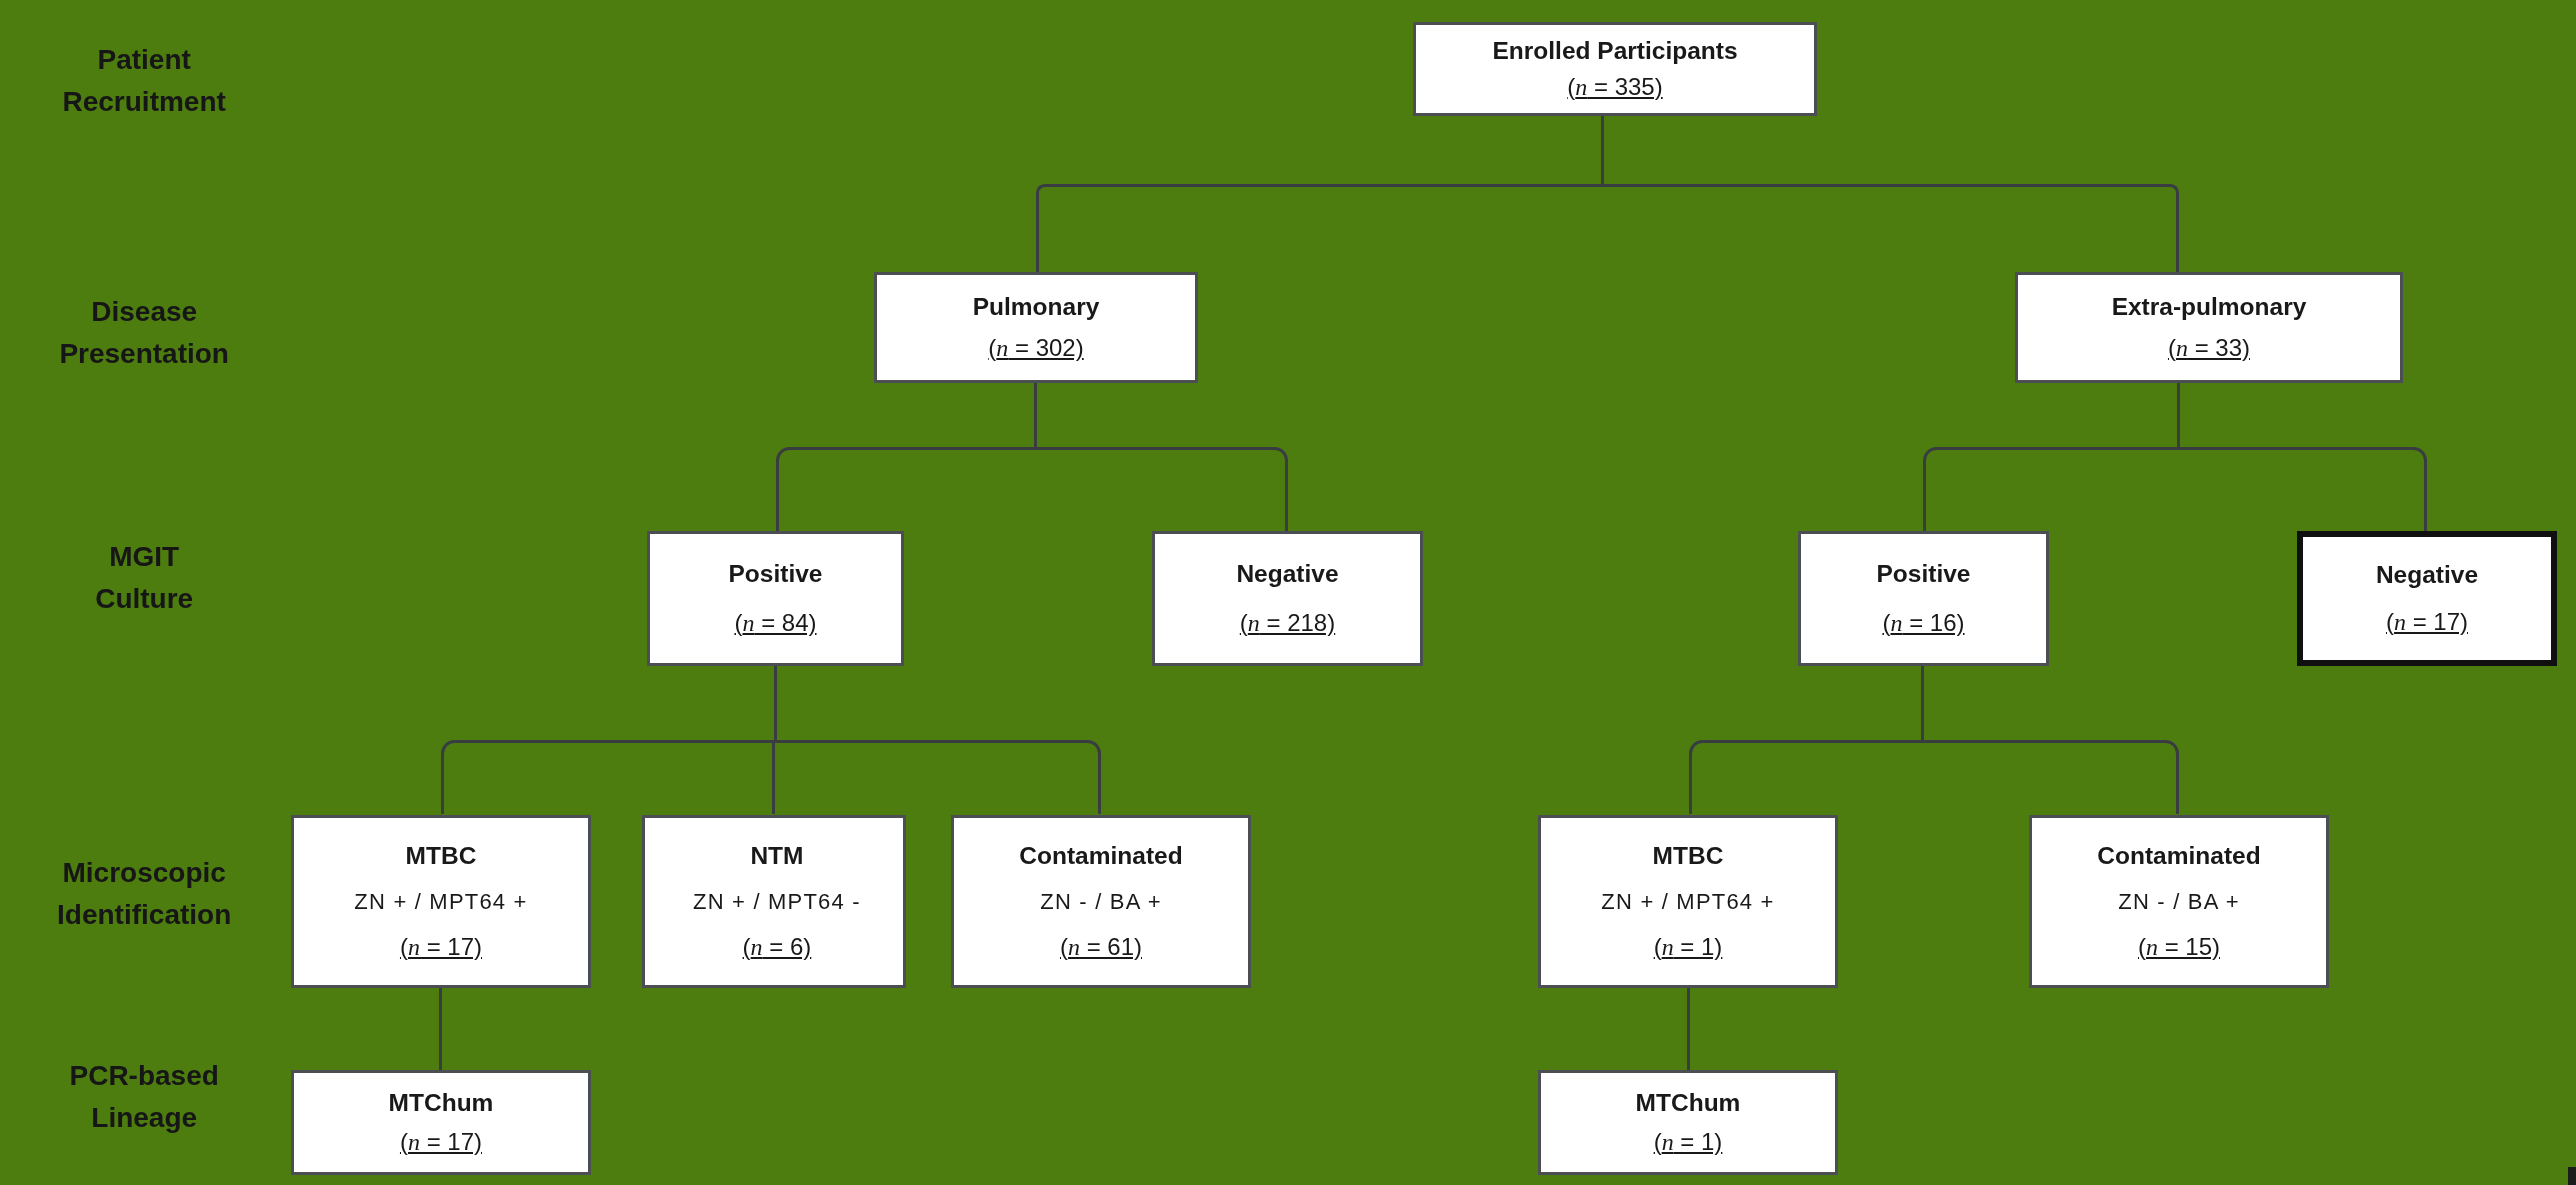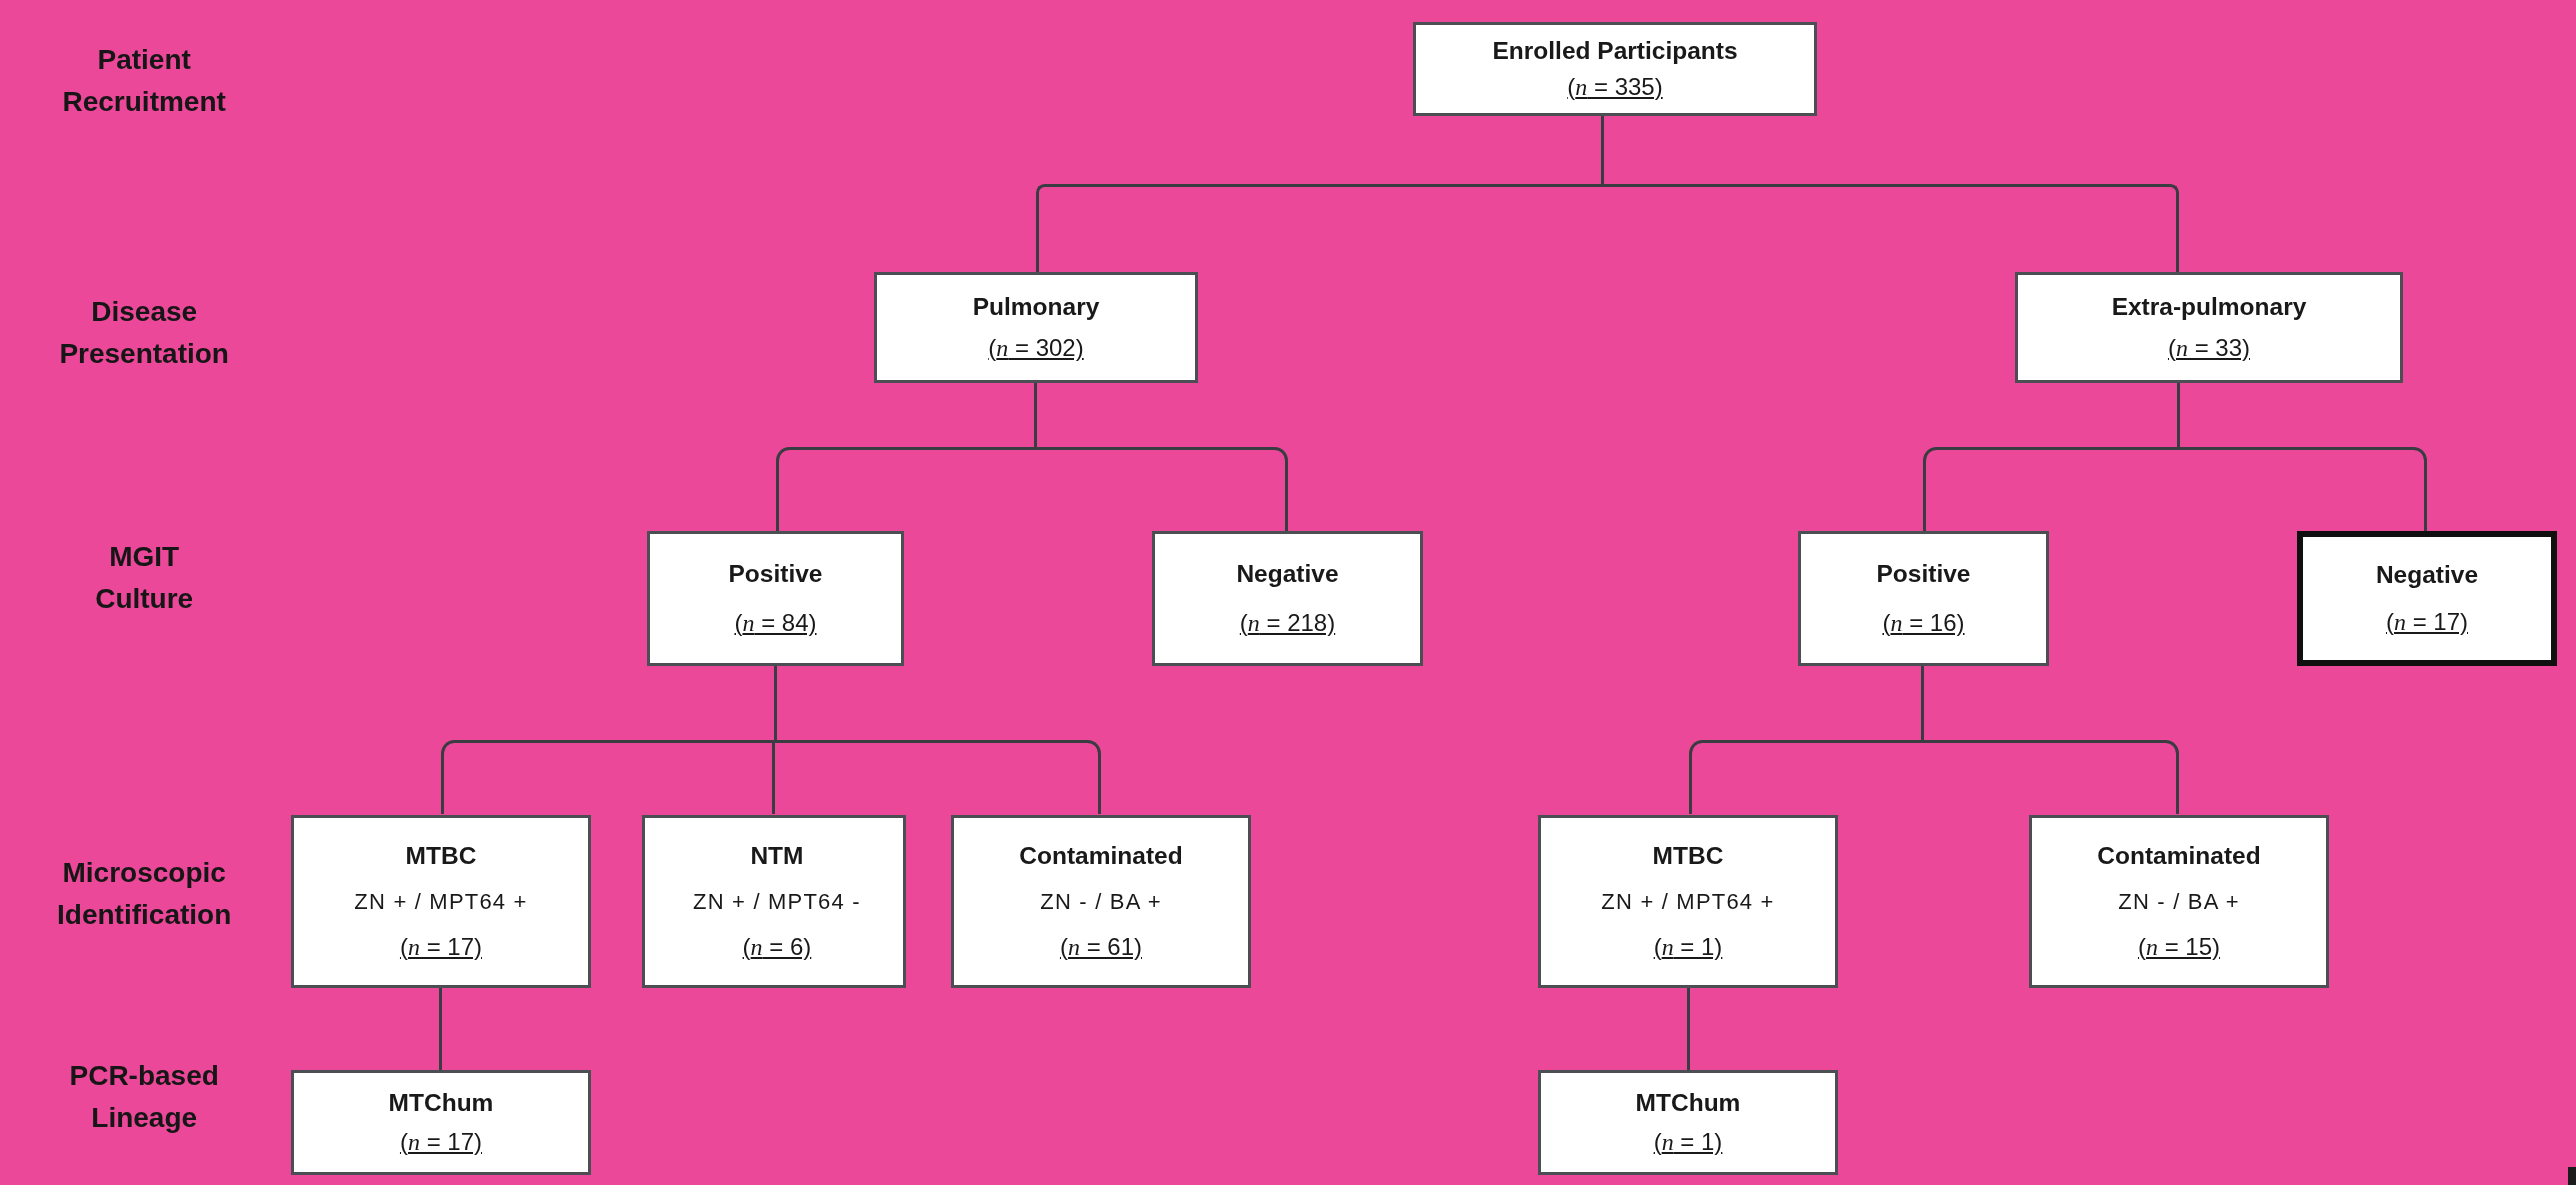--- a/index.html
+++ b/index.html
@@ -1,19 +1,19 @@
 <!DOCTYPE html>
 <html style="font-size:9.8px"><head>
 <meta charset="utf-8">
 <style>
   html,body{margin:0;padding:0;background:#ffffff;}
   #canvas{
     position:relative;
     width:2576px;height:1185px;
-    background:#ec4899;
+    background:#4d7c0f;
     font-family:"Liberation Sans", sans-serif;
     color:#191919;
     overflow:hidden;
   }
   
   .stage{
     position:absolute;
     left:9.2px;width:270px;
     text-align:center;
     font-weight:bold;

